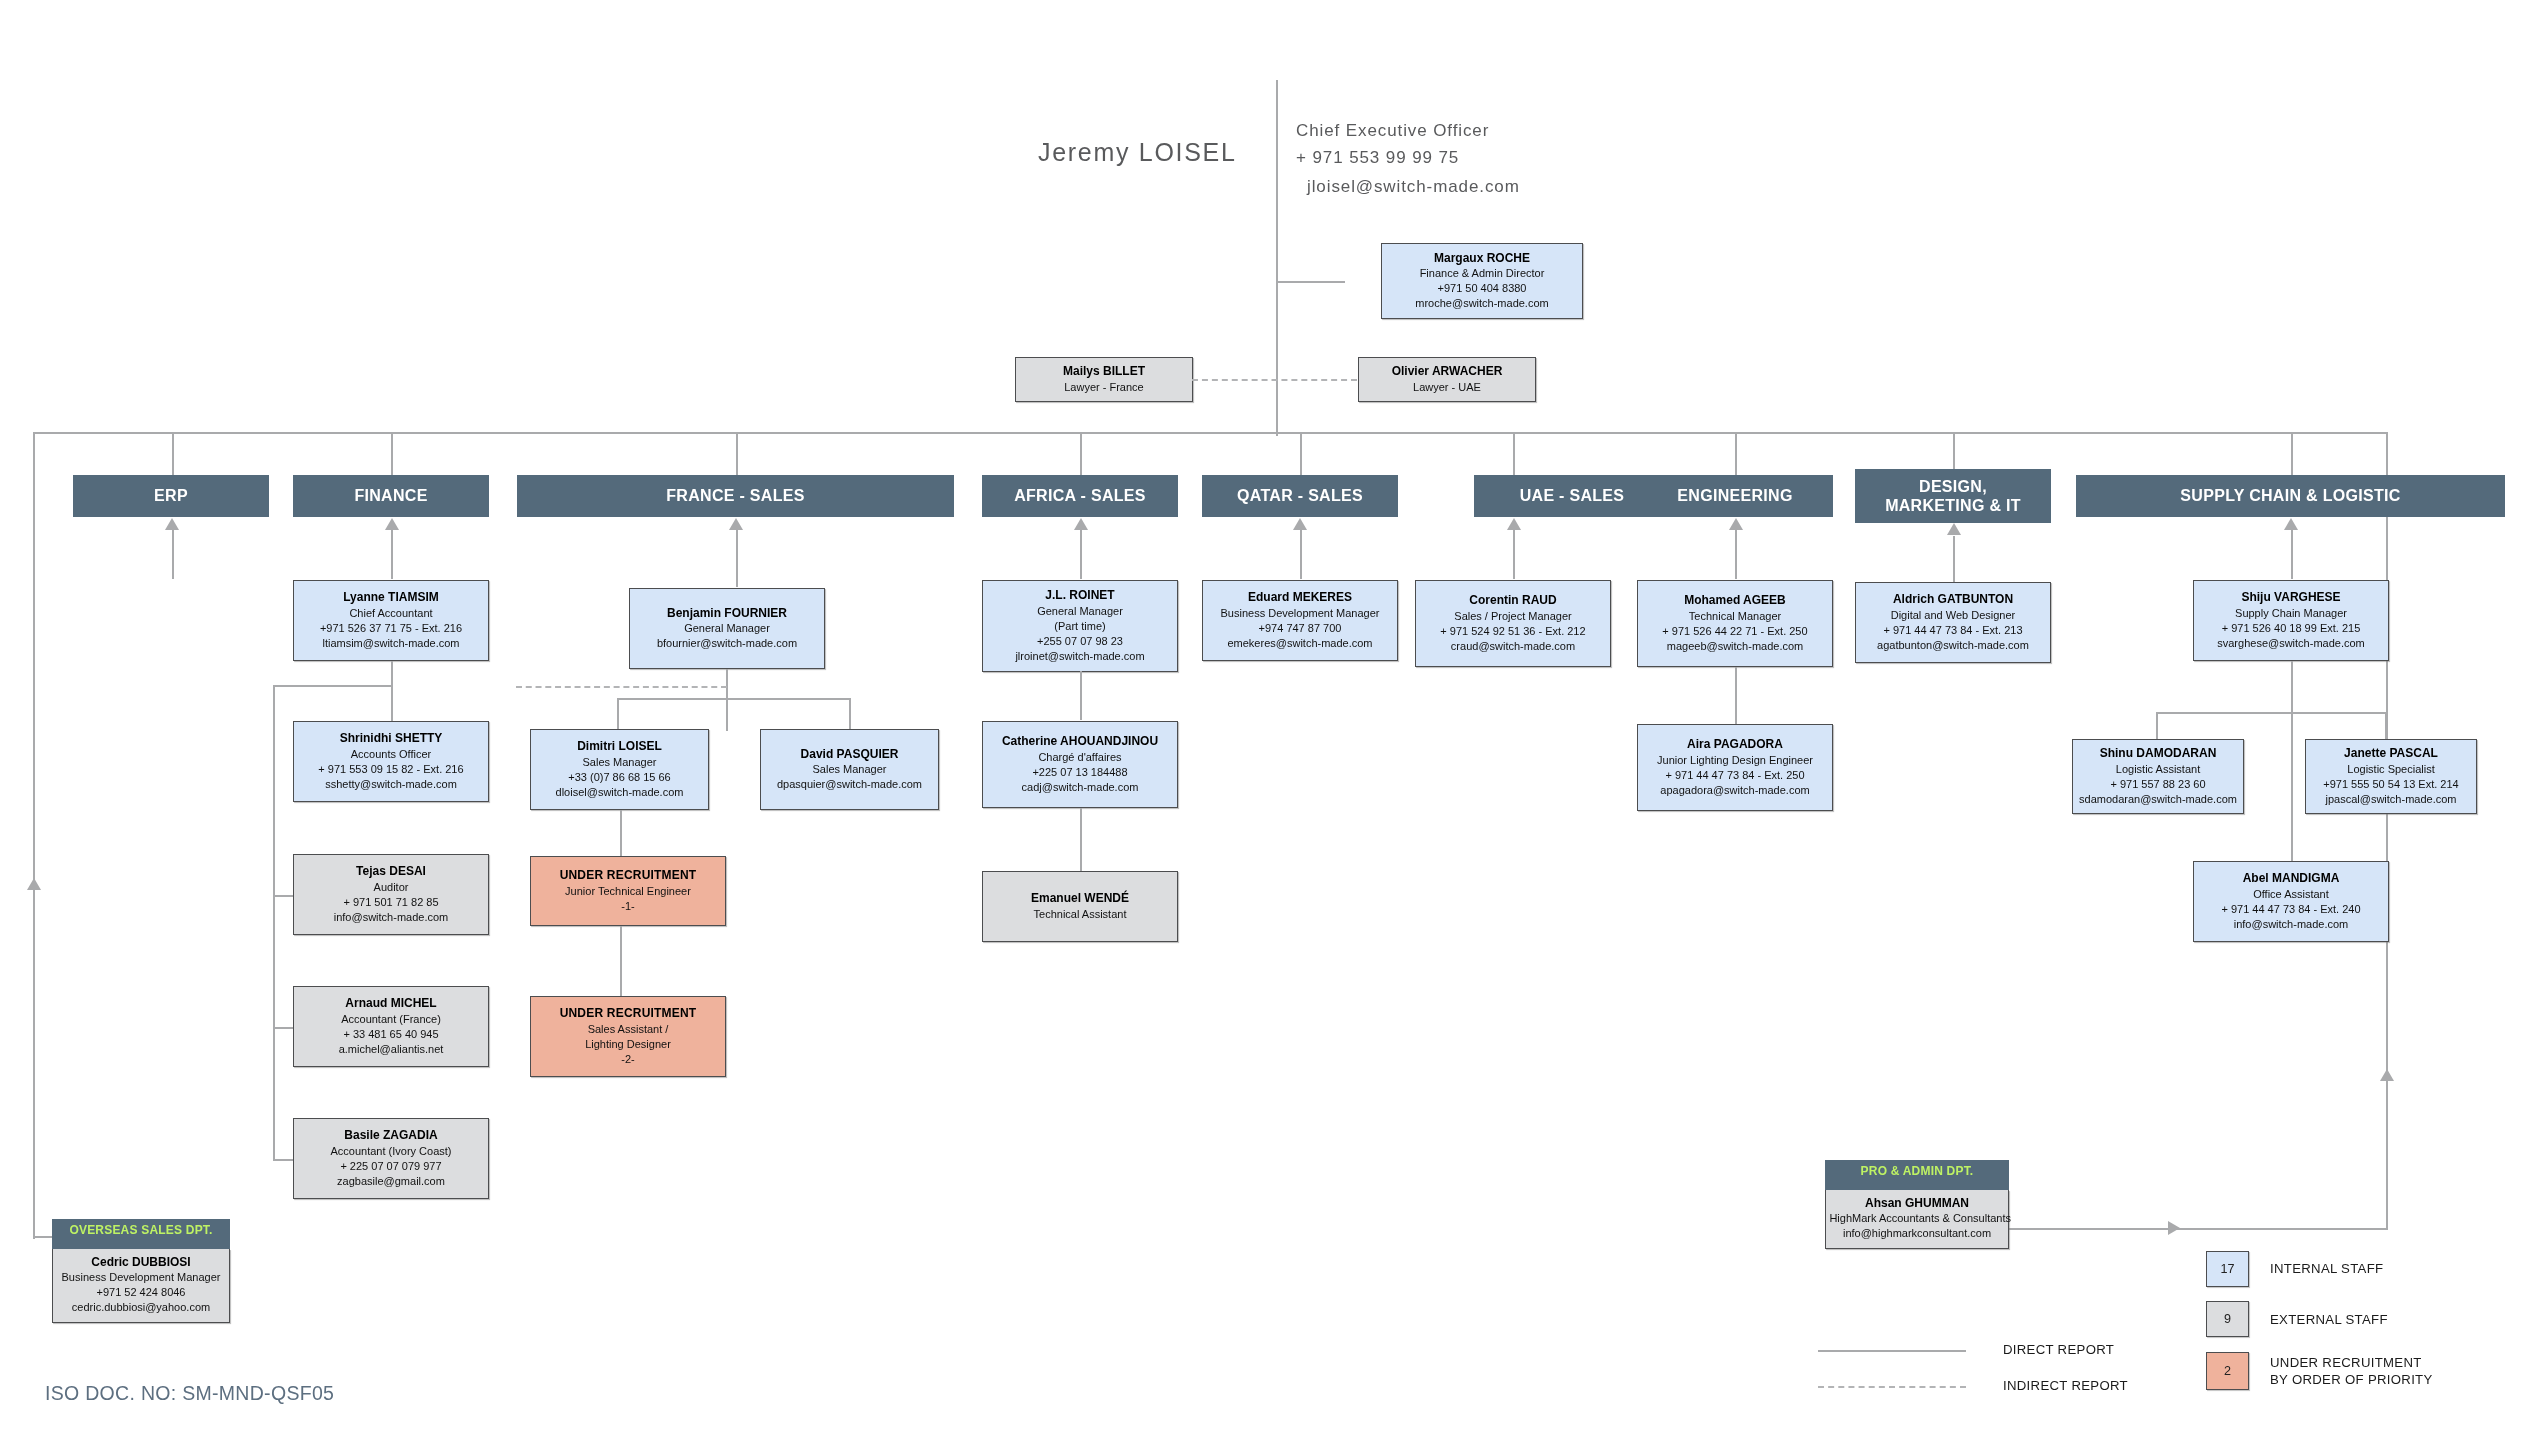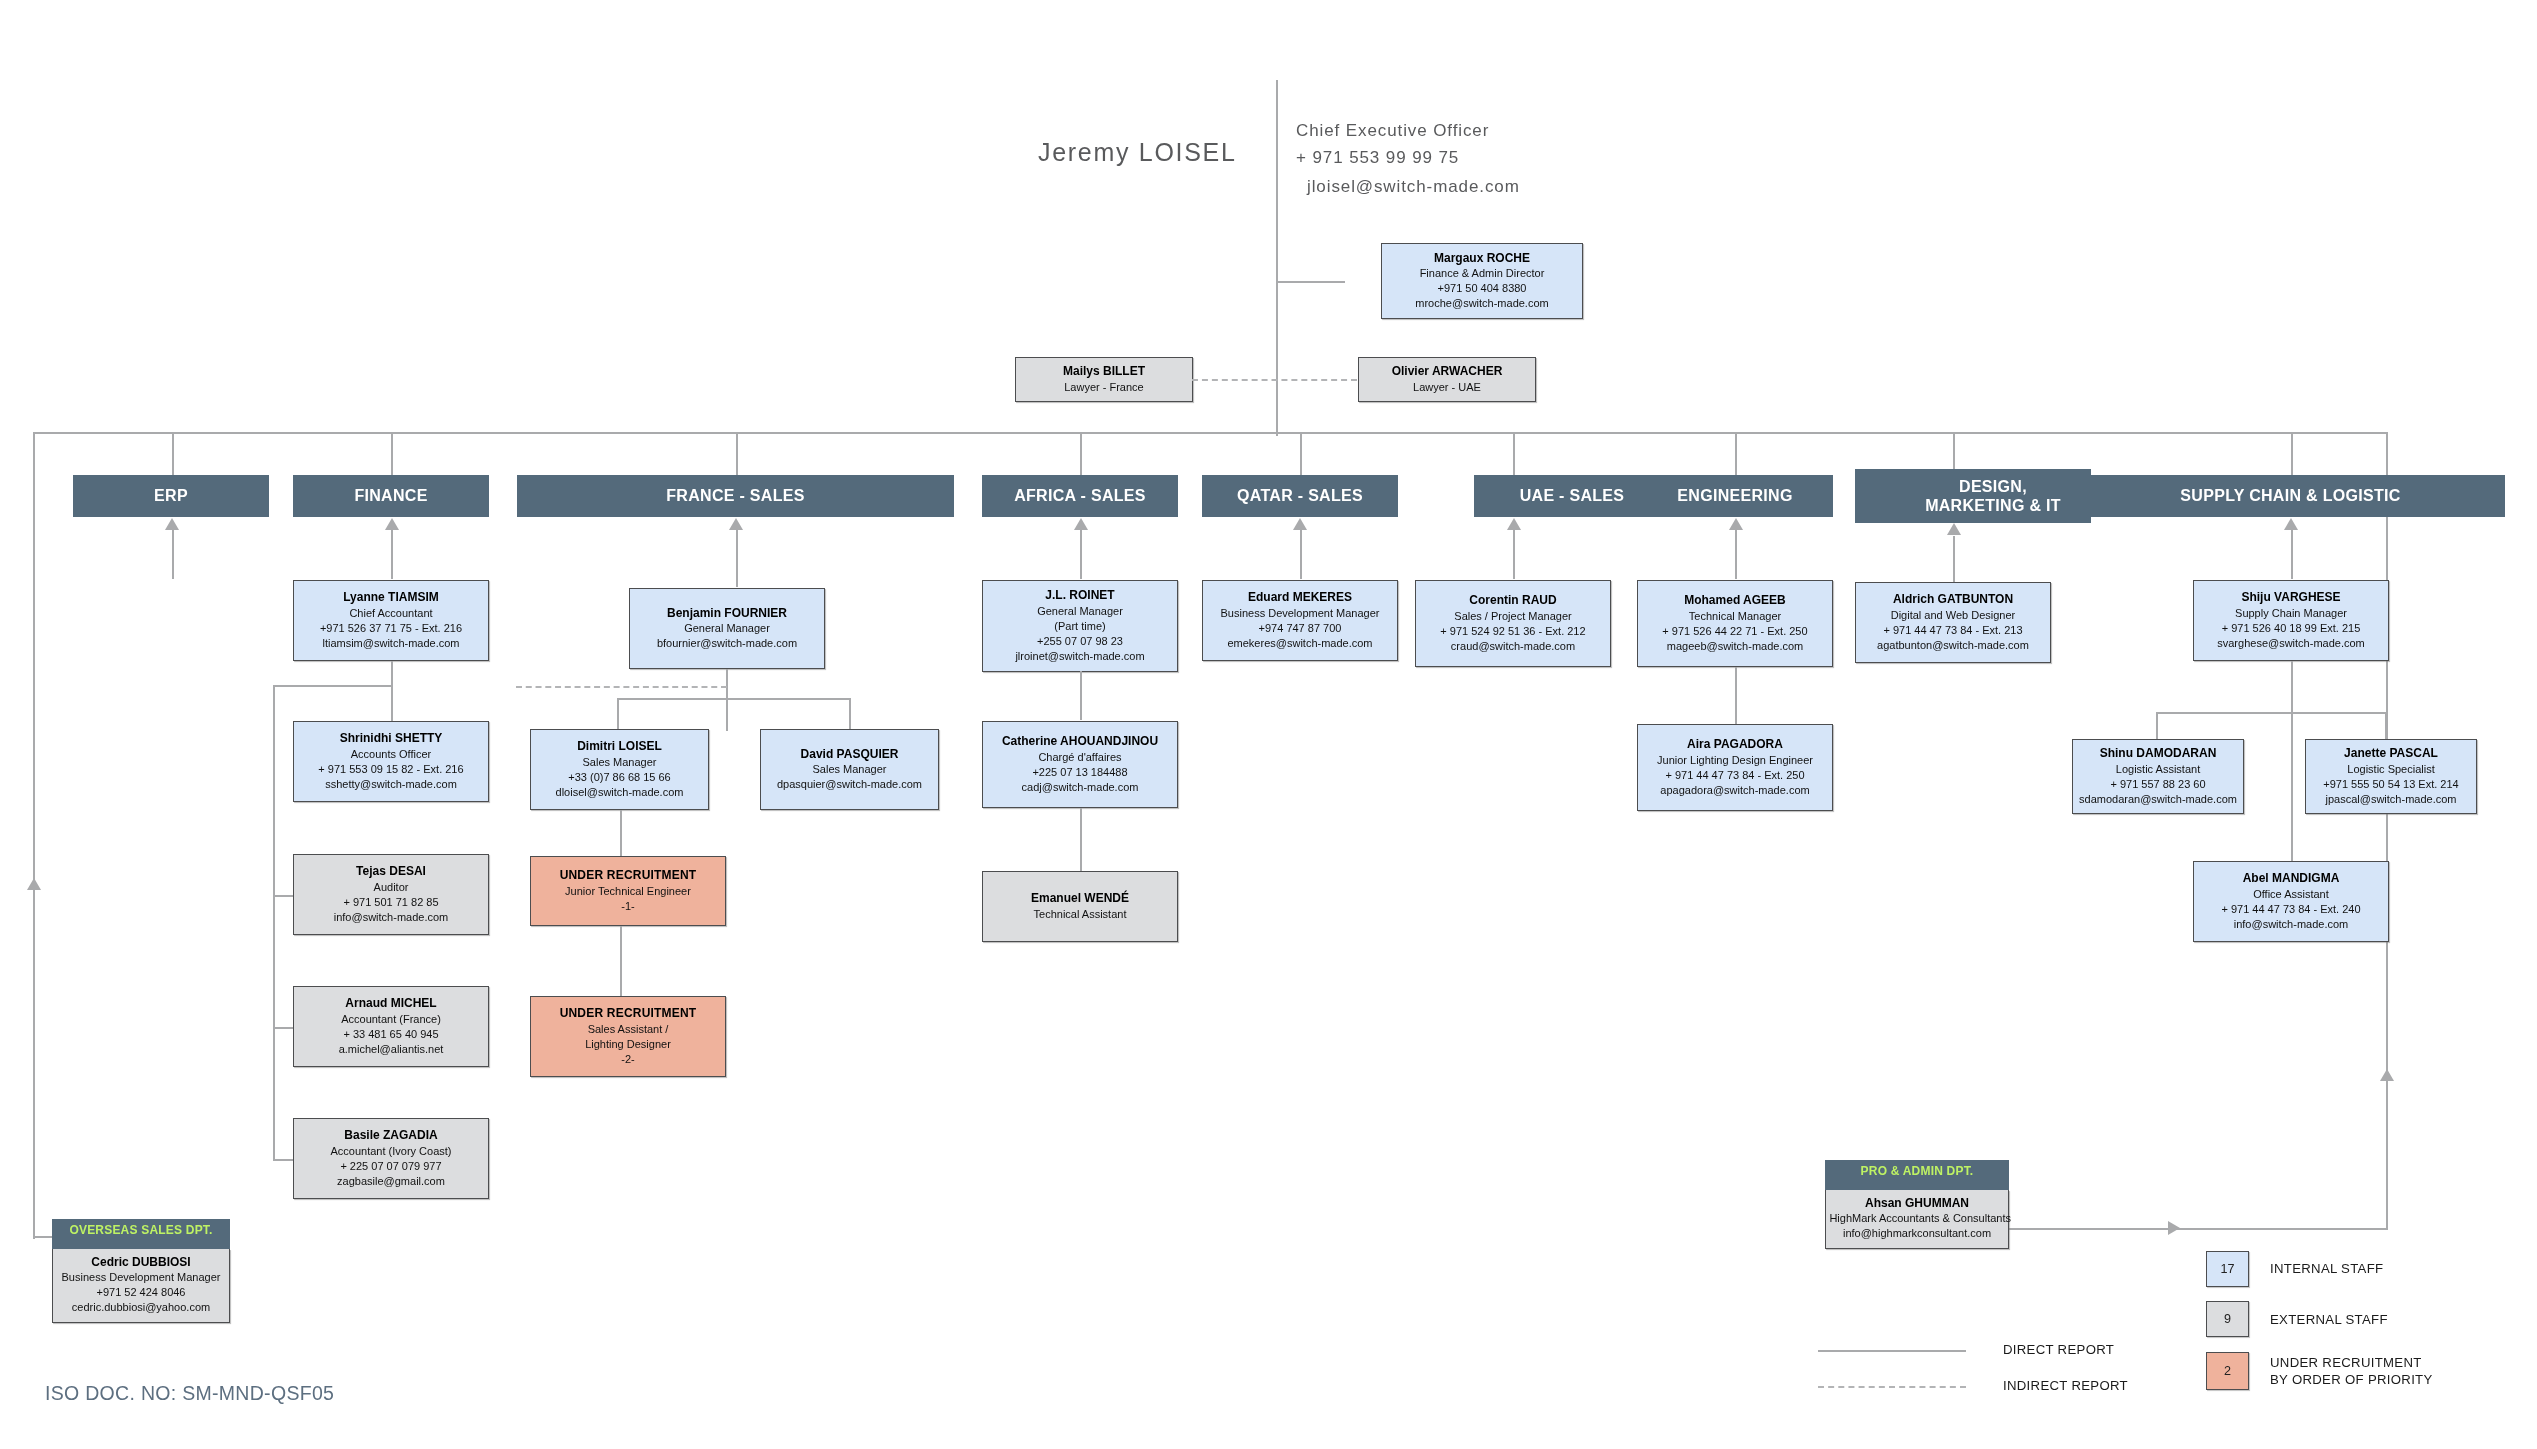--- a/index.html
+++ b/index.html
@@ -95,21 +95,21 @@
   <div class="line-v" style="left:1953px;top:432px;height:44px;"></div>
   <div class="line-v" style="left:2291px;top:432px;height:44px;"></div>
 
   <div class="dept" style="left:73px;top:475px;width:196px;height:42px;">ERP</div>
   <div class="dept" style="left:293px;top:475px;width:196px;height:42px;">FINANCE</div>
   <div class="dept" style="left:517px;top:475px;width:437px;height:42px;">FRANCE - SALES</div>
   <div class="dept" style="left:982px;top:475px;width:196px;height:42px;">AFRICA - SALES</div>
   <div class="dept" style="left:1202px;top:475px;width:196px;height:42px;">QATAR - SALES</div>
   <div class="dept" style="left:1474px;top:475px;width:196px;height:42px;">UAE - SALES</div>
   <div class="dept" style="left:1637px;top:475px;width:196px;height:42px;">ENGINEERING</div>
-  <div class="dept" style="left:1855px;top:469px;width:196px;height:54px;white-space:pre-line;padding-left:40px;">DESIGN,
+  <div class="dept" style="left:1855px;top:469px;width:196px;height:54px;white-space:pre-line;">DESIGN,
 MARKETING &amp; IT</div>
   <div class="dept" style="left:2076px;top:475px;width:429px;height:42px;">SUPPLY CHAIN &amp; LOGISTIC</div>
 
   <div class="line-v" style="left:172px;top:530px;height:49px;"></div>
   <div class="arrow-up" style="left:165px;top:518px;"></div>
   <div class="line-v" style="left:391px;top:530px;height:49px;"></div>
   <div class="arrow-up" style="left:385px;top:518px;"></div>
   <div class="line-v" style="left:736px;top:530px;height:57px;"></div>
   <div class="arrow-up" style="left:729px;top:518px;"></div>
   <div class="line-v" style="left:1080px;top:530px;height:49px;"></div>

